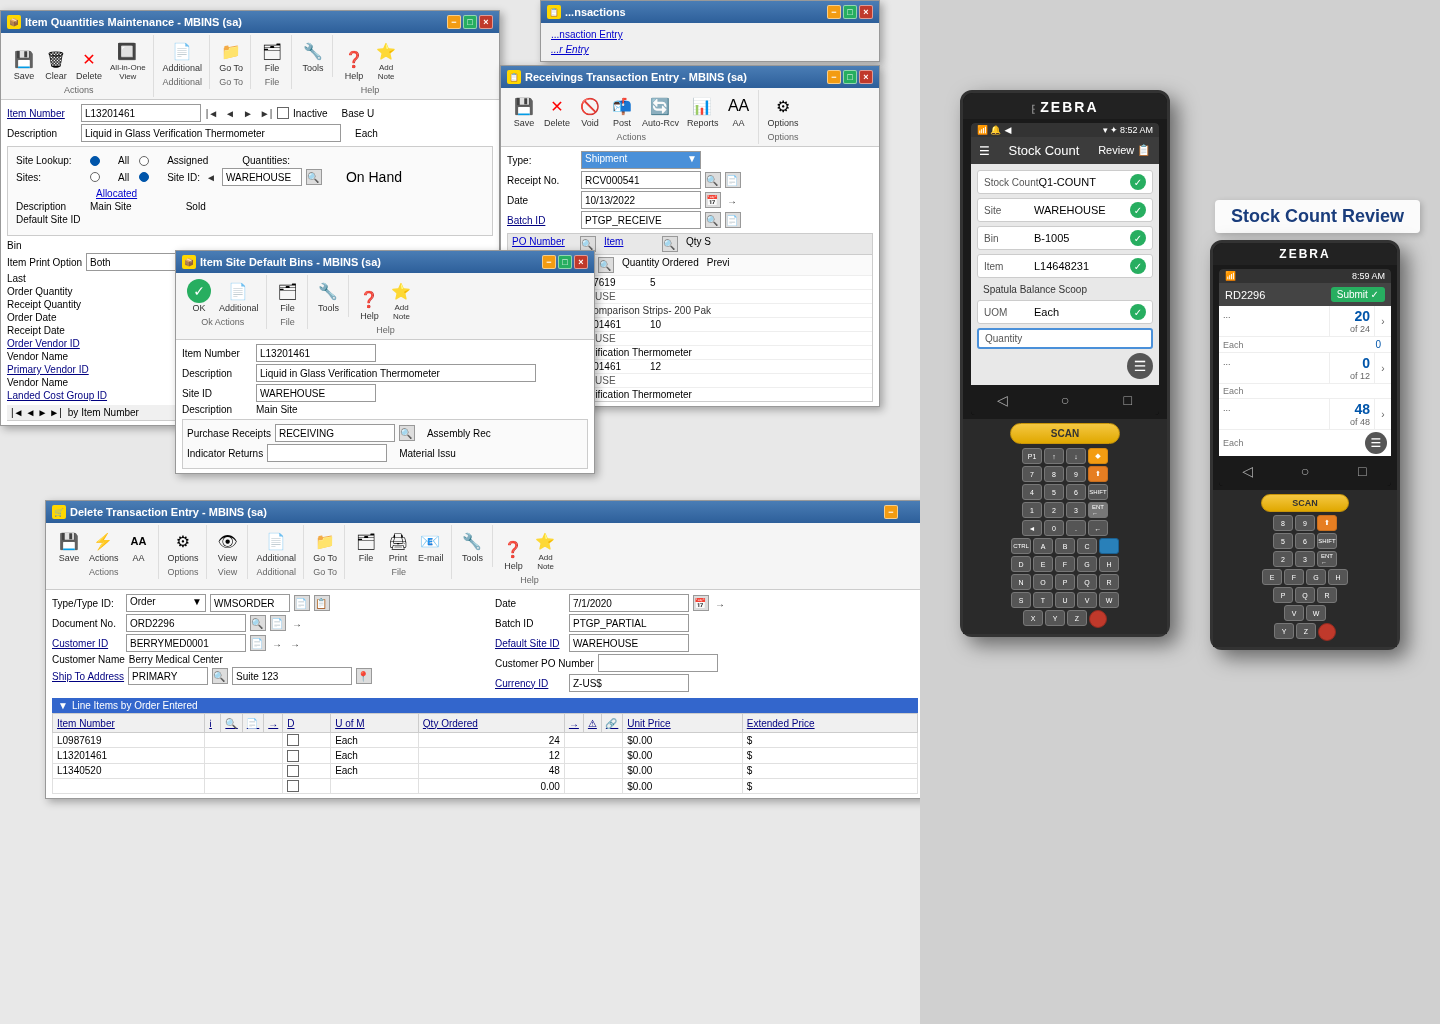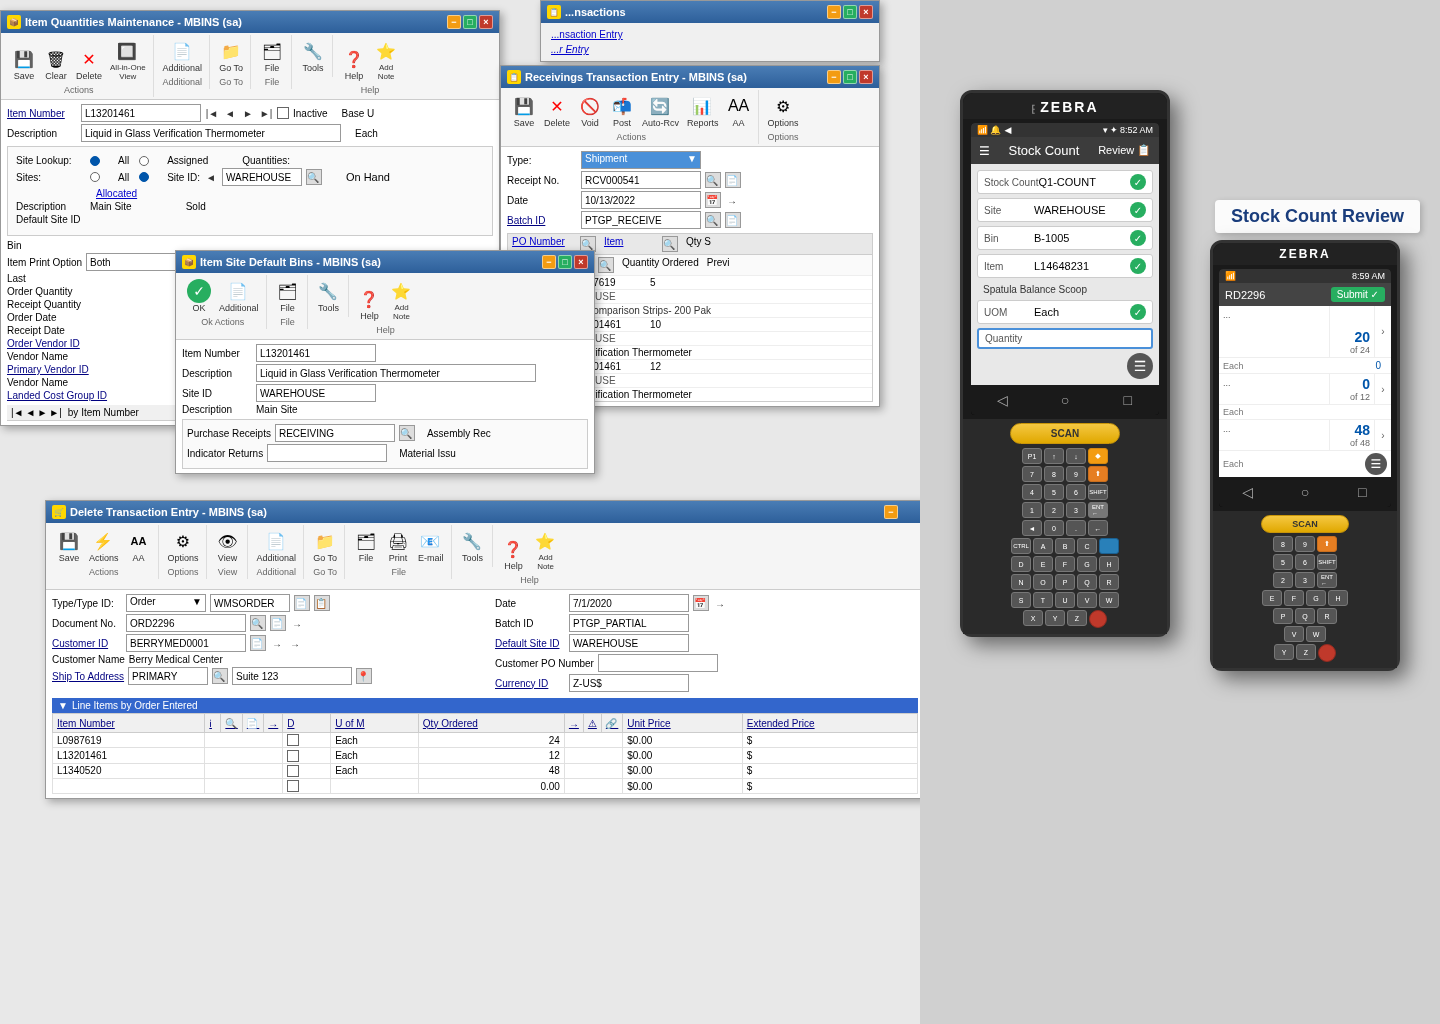--- a/index.html
+++ b/index.html
@@ -578,21 +578,21 @@
           <span class="radio-circle"></span>
           <span>All</span>
         </span>
         <span class="radio-option" style="margin-left:6px;">
           <span class="radio-circle checked"></span>
           <span>Site ID:</span>
         </span>
         <span class="nav-arrow">◄</span>
         <input class="form-input small" value="WAREHOUSE" readonly="" style="">
         <span class="icon-btn">🔍</span>
-        <span style="margin-left:20px; font-size:11px;">On Hand</span>
+        <span style="margin-left:20px; font-size:14px;">On Hand</span>
       </div>
       <div class="form-row">
         <span style="font-size:10px; margin-left:80px;" class="blue-link">Allocated</span>
       </div>
       <div class="form-row">
         <span class="form-label plain">Description</span>
         <span style="font-size:10px;">Main Site</span>
         <span style="margin-left:50px; font-size:10px;">Sold</span>
       </div>
       <div class="form-row">
@@ -1279,21 +1279,21 @@
         <span>RD2296</span>
         <span style="background:#27ae60; padding:2px 6px; border-radius:3px; font-size:10px;">Submit ✓</span>
       </div>
       <div style="background: white; font-size:10px;">
 
         <div style="display:flex; border-bottom:1px solid #eee; align-items:stretch;">
           <div style="flex:1; padding:4px; border-right:1px solid #eee;">
             <div style="font-size:9px; color:#555;">...</div>
           </div>
           <div style="width:45px; text-align:right; padding:2px 4px; border-right:1px solid #eee;">
-            <div style="font-size:14px; font-weight:bold; color:#0055aa;margin-top:21px;">20</div>
+            <div style="font-size:14px; font-weight:bold; color:#0055aa;">20</div>
             <div style="font-size:9px; color:#666;">of 24</div>
           </div>
           <div style="width:16px; display:flex; align-items:center; justify-content:center; color:#666;">
             <span>›</span>
           </div>
         </div>
         <div style="display:flex; align-items:center; padding:2px 4px; border-bottom:1px solid #eee;">
           <span style="font-size:9px; color:#777; flex:1;">Each</span>
           <span style="font-size:10px; color:#0055aa; margin-right:6px;">0</span>
         </div>

